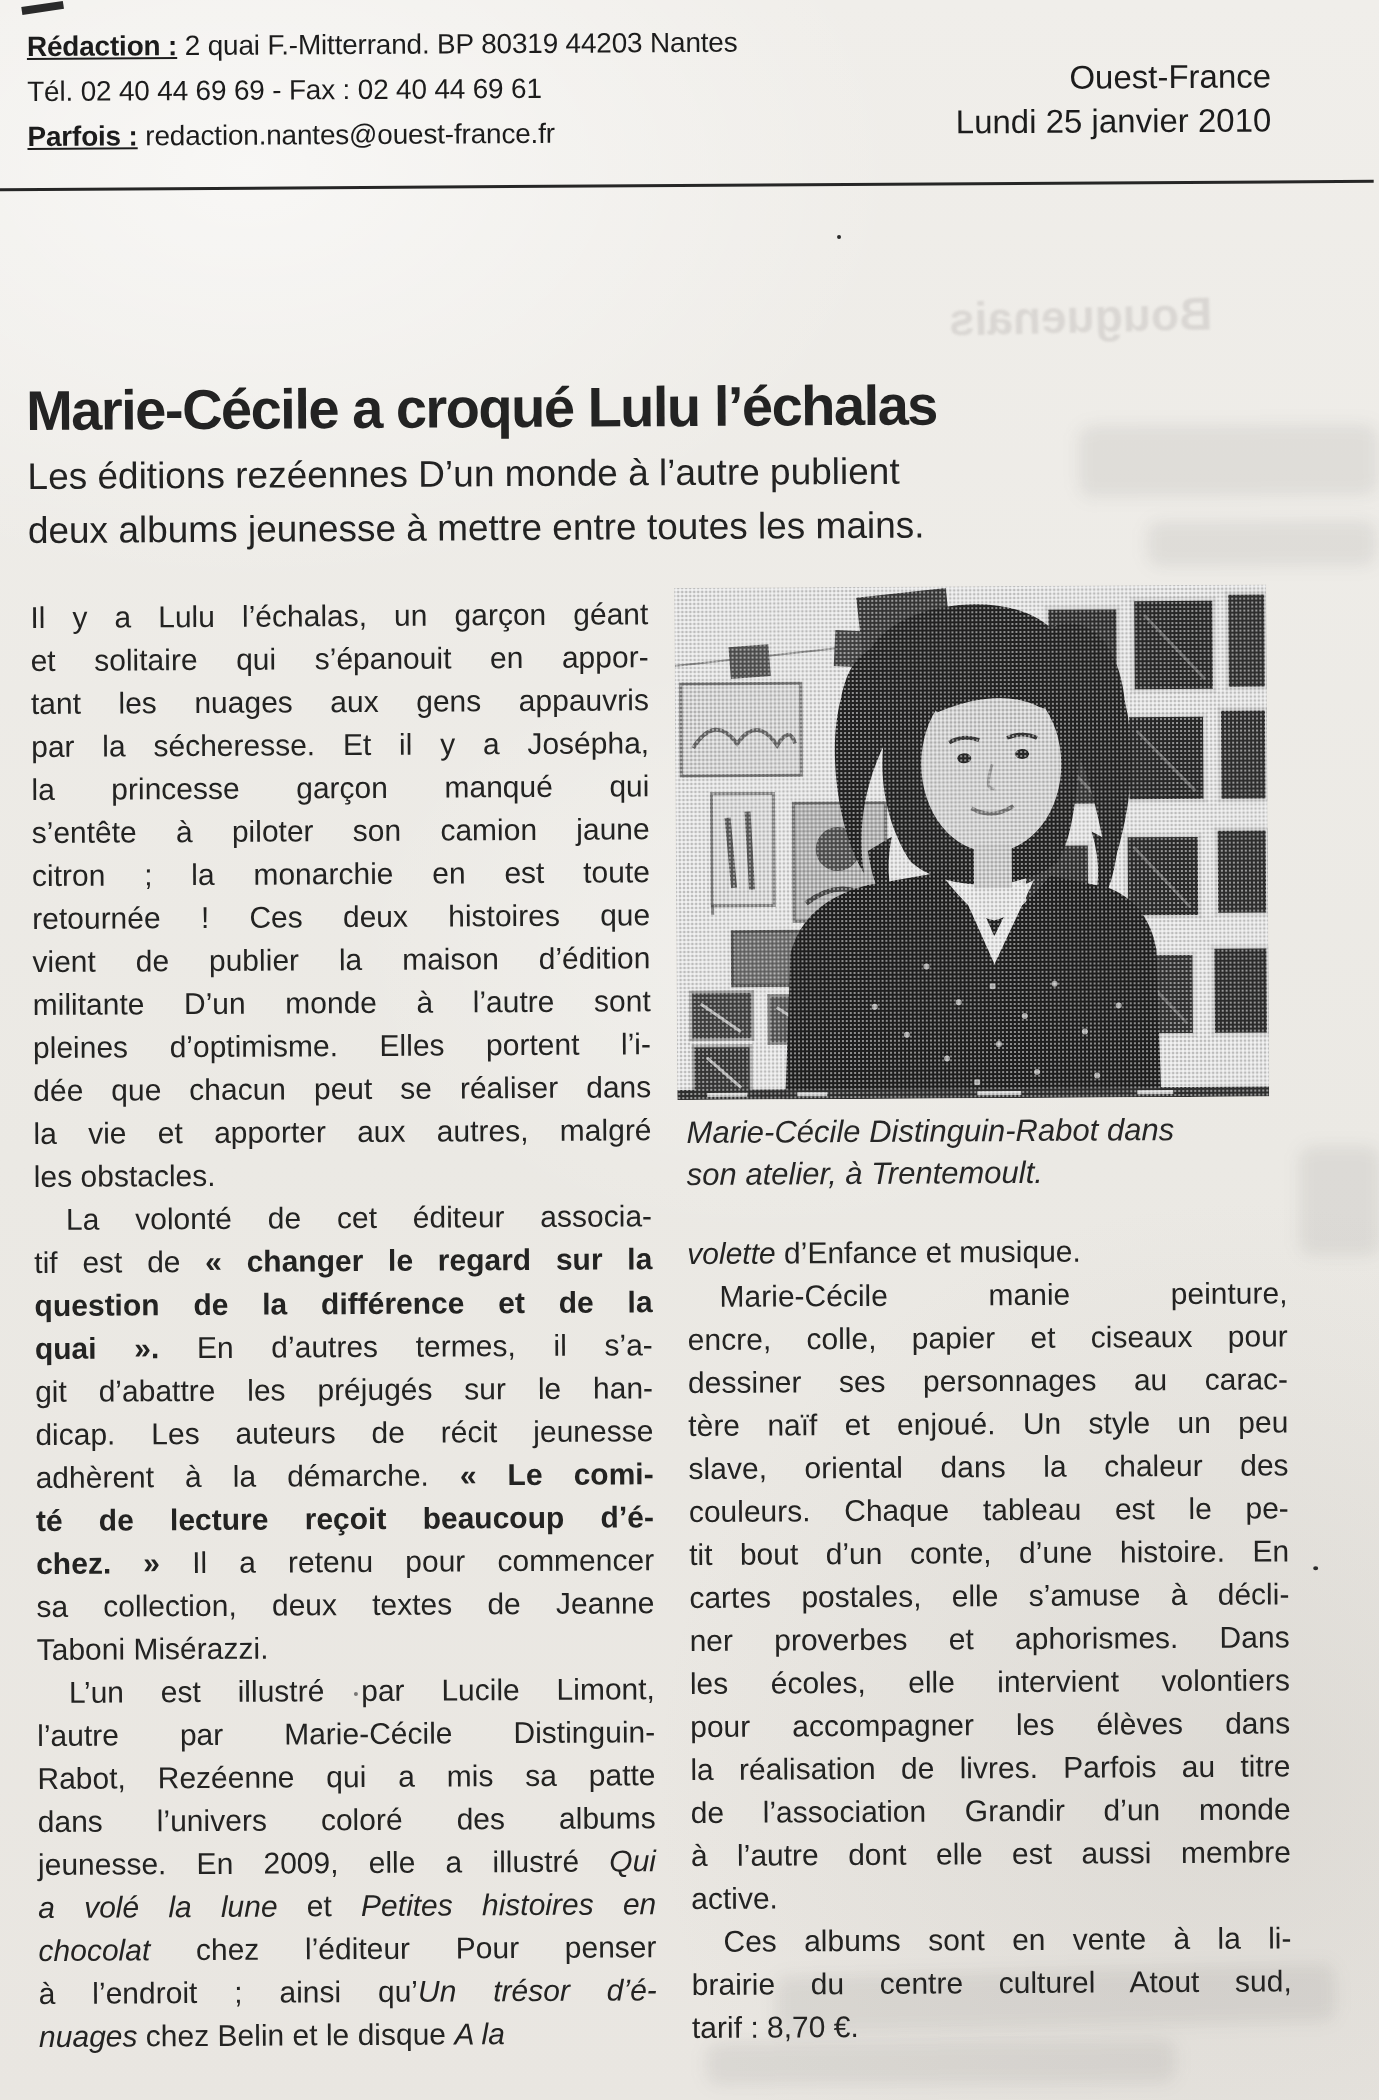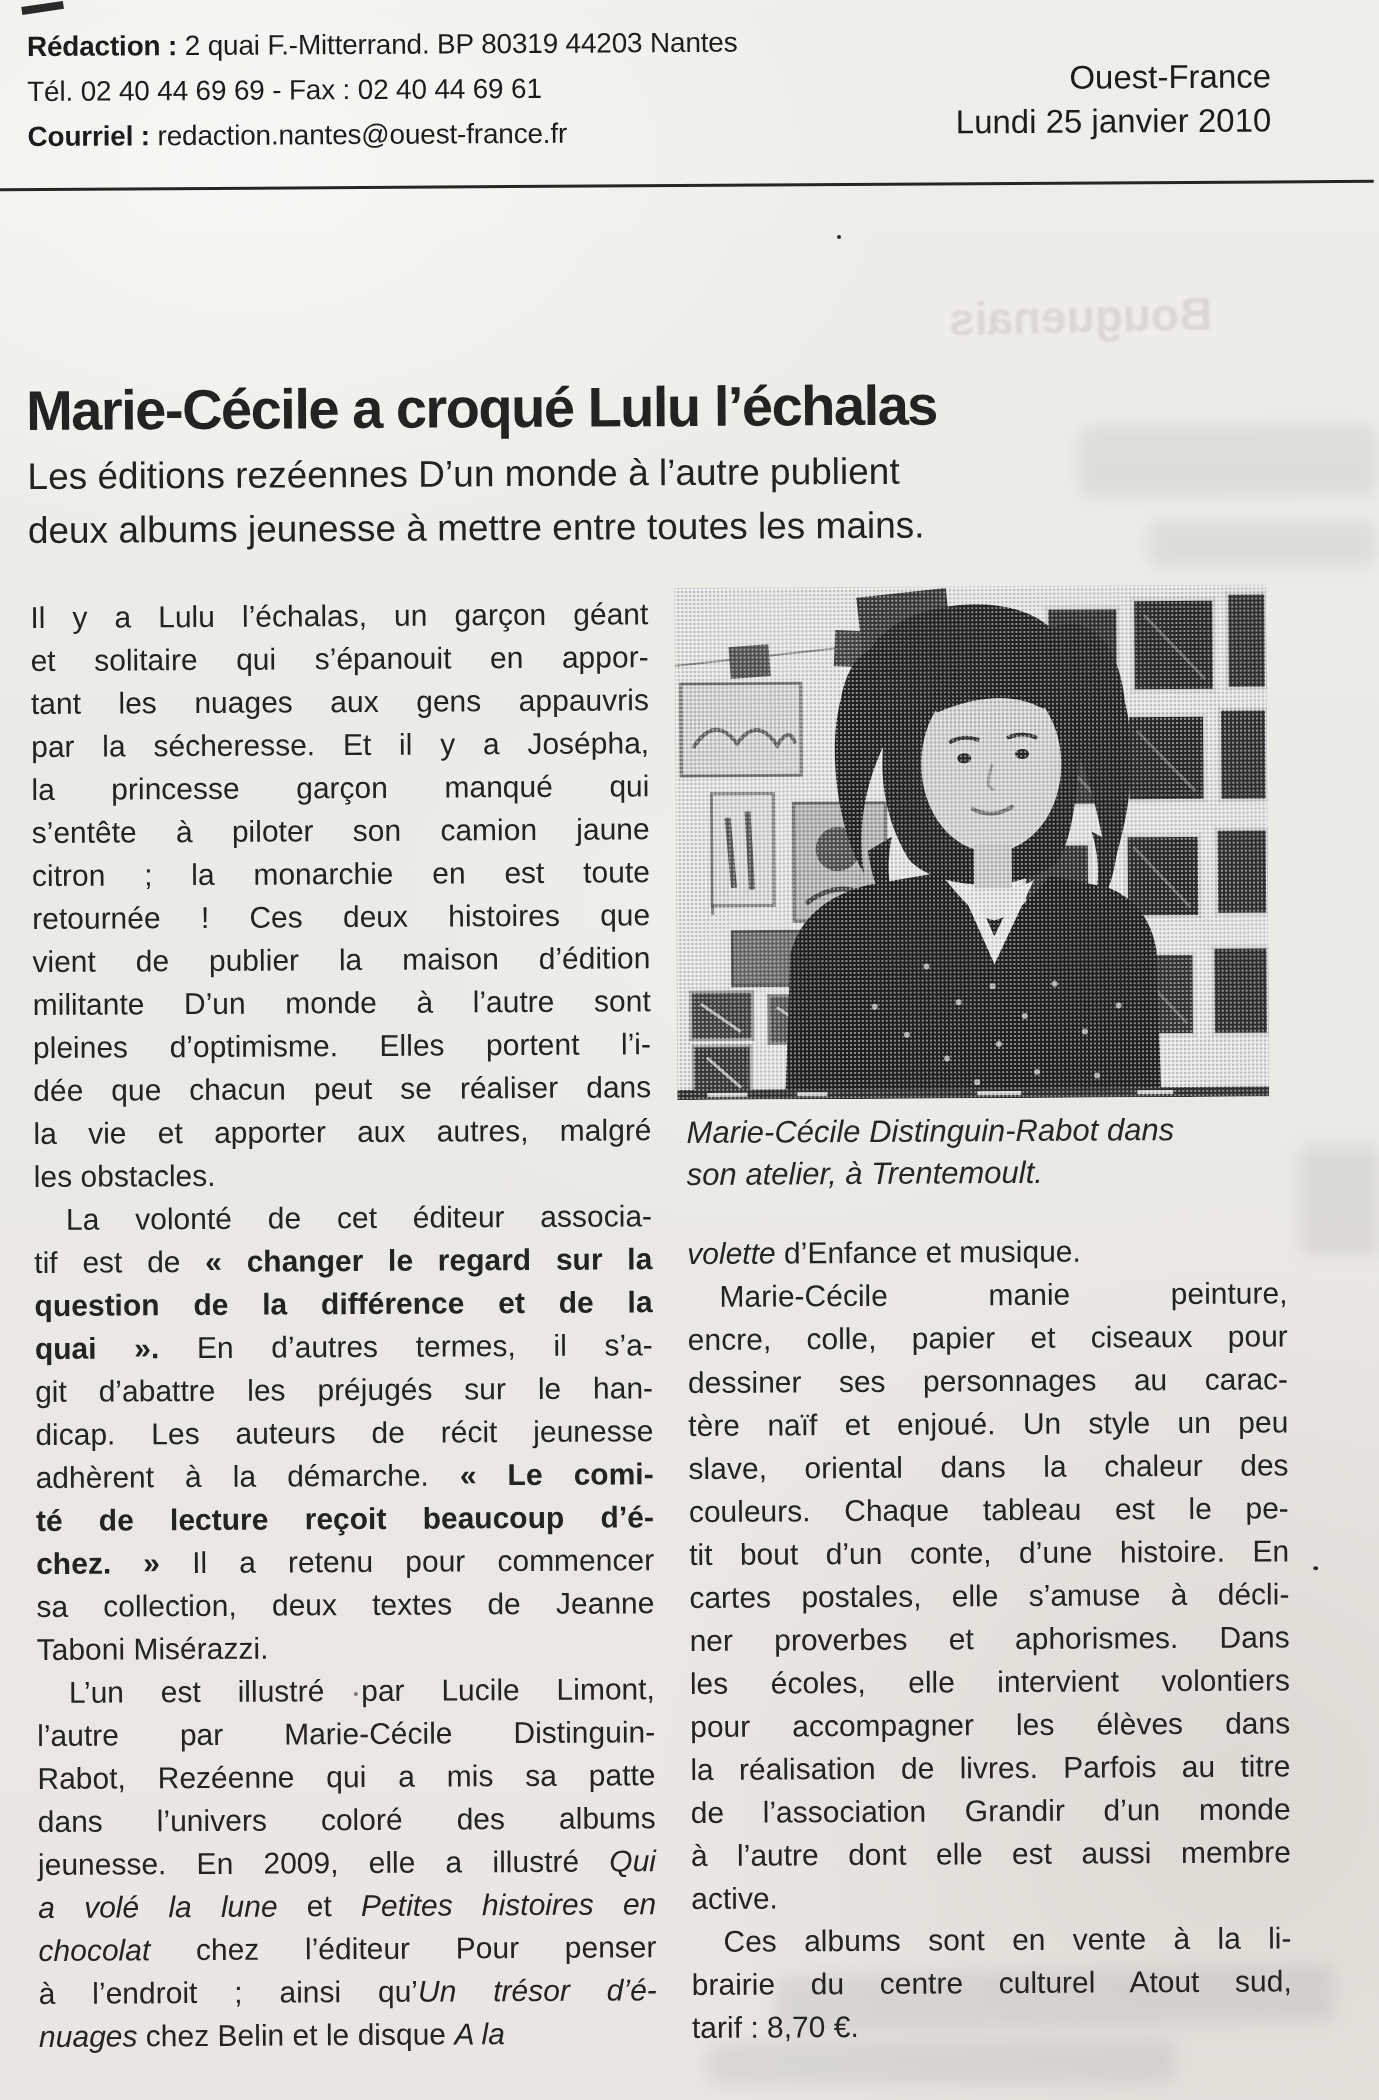--- a/index.html
+++ b/index.html
@@ -9,21 +9,21 @@
     background:
       radial-gradient(1100px 700px at 18% 8%, rgba(255,255,255,0.55), transparent 60%),
       radial-gradient(900px 900px at 90% 85%, rgba(176,172,165,0.22), transparent 65%),
       radial-gradient(700px 500px at 55% 45%, rgba(255,255,255,0.25), transparent 60%),
       linear-gradient(180deg,#f0eeea 0%, #ebe9e4 55%, #e9e6e1 100%);
   }
   .content{position:absolute;inset:0;transform:rotate(-0.35deg);transform-origin:50% 50%;}
 
   
   .hdr{position:absolute;top:20px;left:33px;font-size:28px;line-height:45px;letter-spacing:-0.2px;}
-  .hdr b{font-weight:bold;}
+  .hdr b{font-weight:bold;text-decoration:underline;}
   .masthead{position:absolute;top:58px;right:102px;text-align:right;font-size:33px;line-height:44px;}
   .rule{position:absolute;top:184px;left:0;width:1379px;height:3px;background:#262626;}
 
   
   .ghost-word{position:absolute;transform:scaleX(-1) rotate(1deg);color:rgba(75,73,70,0.13);
     filter:blur(1.3px);font-weight:bold;}
   .ghost-blob{position:absolute;background:rgba(92,90,86,0.10);filter:blur(8px);border-radius:14px;}
 
   
   .headline{position:absolute;top:374px;left:30px;font-size:56px;font-weight:bold;
@@ -56,21 +56,21 @@
 </style>
 </head>
 <body>
 
 <div class="page">
   <div class="content">
 
     <div class="hdr">
       <div><b>Rédaction :</b><span> 2 quai F.-Mitterrand. BP 80319 44203 Nantes</span></div>
       <div>Tél. 02 40 44 69 69 - Fax : 02 40 44 69 61</div>
-      <div><b>Courriel :</b><span> redaction.nantes@ouest-france.fr</span></div>
+      <div><b>Parfois :</b><span> redaction.nantes@ouest-france.fr</span></div>
     </div>
 
     <div class="masthead">
       <div>Ouest-France</div>
       <div>Lundi 25 janvier 2010</div>
     </div>
 
     <div class="rule"></div>
 
     <div class="ghost-word" style="top:292px;left:880px;width:410px;font-size:46px;text-align:center;">Bouguenais</div>

